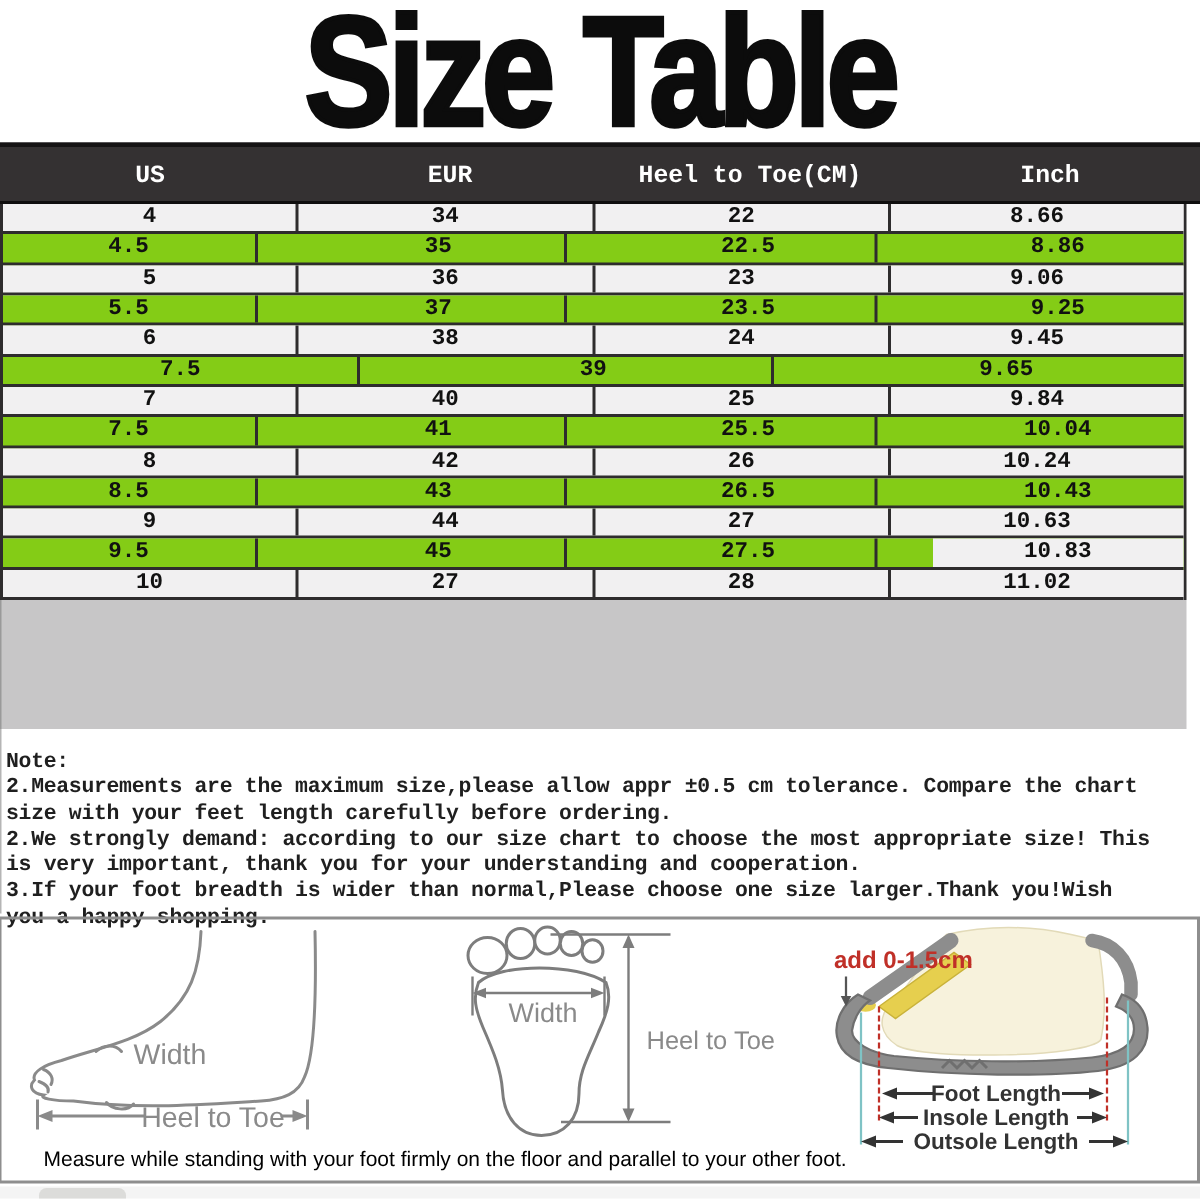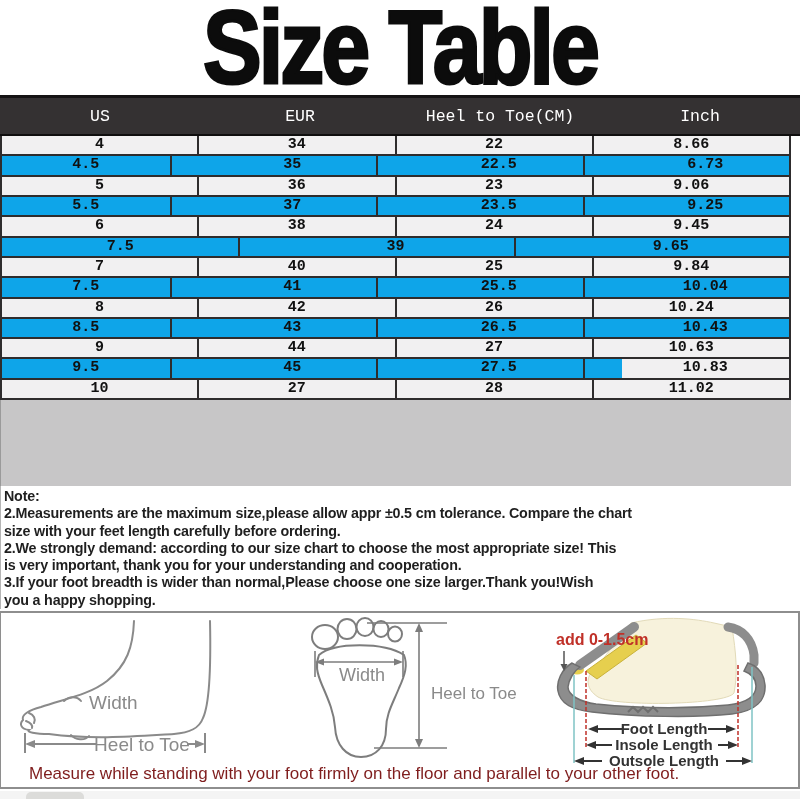--- a/index.html
+++ b/index.html
@@ -10,45 +10,45 @@
   .title-wrap { height:95px; display:flex; align-items:center; justify-content:center;border-radius:29px; }
   .title-text { font-size:88px; font-weight:bold; letter-spacing:-3px; color:#0c0c0c;
                 transform:scaleY(1.18); transform-origin:center;
                 -webkit-text-stroke:2.5px #0c0c0c; }
 
   
   .size-table { width:100%; }
   .thead { display:flex; height:41px; background:#343132; align-items:center;
            border-top:3px solid #151314; border-bottom:2px solid #0f0e0e; }
   .th { flex:1; text-align:center; color:#ffffff; font-family:"Liberation Mono", monospace;
-        font-weight:normal; font-size:16.5px; }
+        font-weight:bold; font-size:16.5px; }
   .tbody { display:flex; flex-direction:column; height:264px; margin-right:9px;
            border-left:2px solid #2e2c2d; border-right:2px solid #2e2c2d; }
   .tr { flex:1; display:flex; border-bottom:2px solid #2e2c2d; }
   .tr.light { background:#f1f0f1; }
-  .tr.dark  { background:#0ea5e9;gap:37px; }
+  .tr.dark  { background:#84cc16;gap:37px; }
   .td { flex:1; text-align:center; font-family:"Liberation Mono", monospace;
         font-weight:bold; font-size:15px; line-height:18px; color:#111;
         border-right:2px solid #2e2c2d; overflow:hidden; }
   .td:last-child { border-right:none; }
   .td.cell-light { background:#f1f0f1; }
 
   .filler { height:86px; background:#c7c6c7; margin-right:9px; border-left:1px solid #9a9a9a; }
 
   
-  .notes { padding:2px 0 0 3px; border-left:1px solid #b5b5b5;
-           font-family:Liberation Sans, sans-serif; font-weight:600;
+  .notes { padding:14px 0 0 3px; border-left:1px solid #b5b5b5;
+           font-family:Liberation Mono, monospace; font-weight:600;
            font-size:14.3px; line-height:17.3px; color:#1f1f1f; height:123px; }
   .note-line { white-space:pre; letter-spacing:-0.2px; }
 
   
   .diagram-box { position:relative; margin-top:2px; height:178px;
                  border:2px solid #8e8e8e; border-left-width:1px; }
   .svg-abs { position:absolute; }
-  .caption { position:absolute; left:28px; top:151px; font-size:17px; color:#7f1d1d; }
+  .caption { position:absolute; left:28px; top:151px; font-size:14px; color:#000000; }
 
   
   .bottom-strip { position:relative; margin-top:2px; height:8px; background:#f4f4f4; }
   .strip-blob { position:absolute; left:26px; top:1px; width:58px; height:7px;
                 background:#dcdcda; border-radius:5px 5px 0 0; }
 
   svg text { font-family:"Liberation Sans", sans-serif; }
   .dim-label { fill:#8a8a8a; }
   .bold-dim  { fill:#333; font-weight:bold; }
 </style>
@@ -70,21 +70,21 @@
       <div class="tr light">
         <div class="td">4</div>
         <div class="td">34</div>
         <div class="td">22</div>
         <div class="td">8.66</div>
       </div>
       <div class="tr dark">
         <div class="td">4.5</div>
         <div class="td">35</div>
         <div class="td">22.5</div>
-        <div class="td">6.73</div>
+        <div class="td">8.86</div>
       </div>
       <div class="tr light">
         <div class="td">5</div>
         <div class="td">36</div>
         <div class="td">23</div>
         <div class="td">9.06</div>
       </div>
       <div class="tr dark">
         <div class="td">5.5</div>
         <div class="td">37</div>

